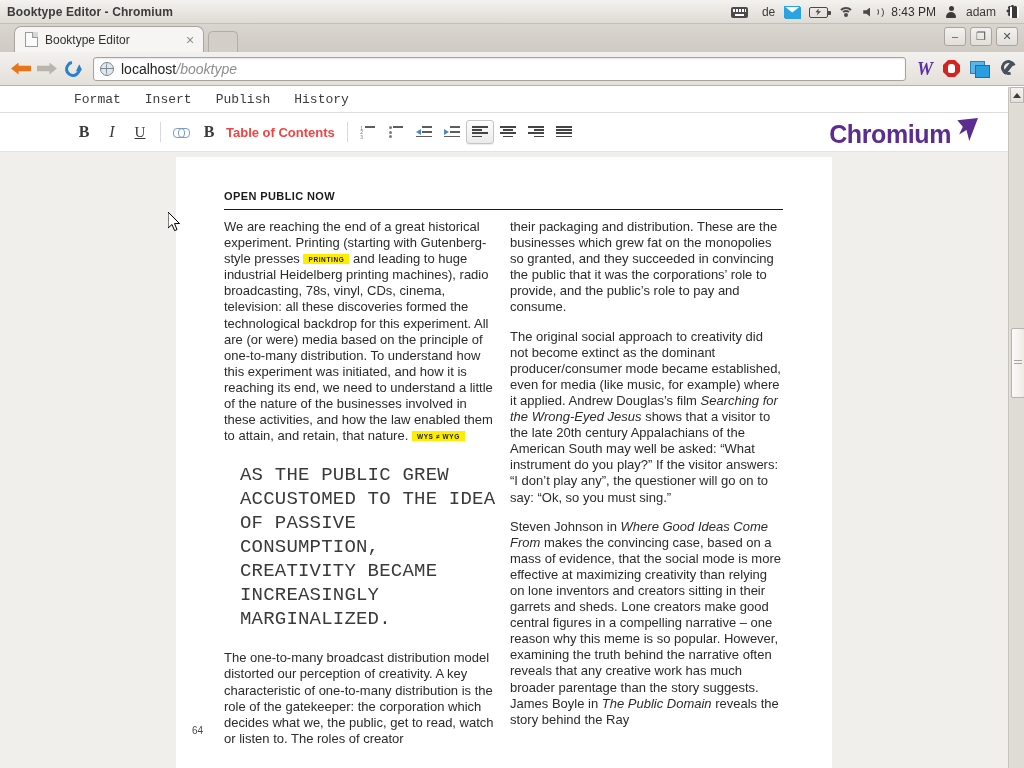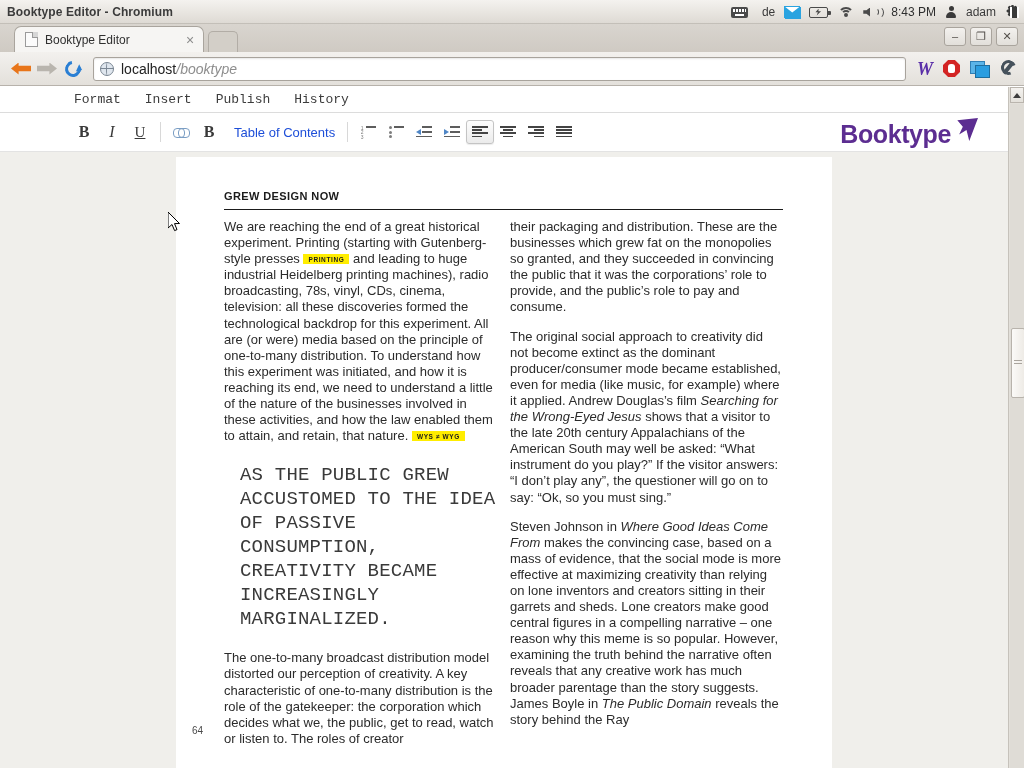--- a/index.html
+++ b/index.html
@@ -307,22 +307,22 @@
     width: 17px; height: 9px; position: relative; display: inline-block;
   }
   .tb-link::before, .tb-link::after {
     content: ""; position: absolute; top: 0; width: 10px; height: 8px;
     border: 1.6px solid #7b9ec4; border-radius: 4px;
   }
   .tb-link::before { left: 0; }
   .tb-link::after { right: 0; }
   .tb-sep { width: 1px; height: 20px; background: #d8d8d8; margin: 0 6px; flex: none; }
   .tb-toc {
-    font-size: 13px; font-weight: normal; color: #1d4ed8;
-    white-space: nowrap; cursor: pointer; margin-left: 11px; margin-right: 6px;
+    font-size: 13px; font-weight: bold; color: #ef4444;
+    white-space: nowrap; cursor: pointer; margin-left: 3px; margin-right: 6px;
   }
   
   .li-ico { width: 15px; height: 12px; position: relative; }
   .li-ico .ln {
     position: absolute; left: 5px; width: 10px; height: 1.6px; background: #5d5d5d;
   }
   .li-ico .ln:nth-of-type(1){ top: 0.5px; }
   .li-ico .ln:nth-of-type(2){ top: 5px; }
   .li-ico .ln:nth-of-type(3){ top: 9.5px; }
   .li-ico .mk {
@@ -623,27 +623,27 @@
       <span class="al-ico just">
         <span class="ln"></span>
           <span class="ln"></span>
           <span class="ln"></span>
           <span class="ln"></span>
       </span>
     </div>
   </div>
 
   <div class="bt-logo">
-    <span class="bt-logo-text">Booktype</span>
+    <span class="bt-logo-text">Chromium</span>
     <span class="bt-logo-arrow"></span>
   </div>
 
   <div class="canvas">
     <div class="page">
-      <div class="pg-head">GREW DESIGN NOW</div>
+      <div class="pg-head">OPEN PUBLIC NOW</div>
 
       <div class="pagenum">64</div>
 
       <div class="cols">
 
         <div class="col col-l">
           <div class="bodytext">
             <p><span>We are reaching the end of a great historical experiment. Printing (starting with Gutenberg-style presses </span><span class="tag">PRINTING</span><span> and leading to huge industrial Heidelberg printing machines), radio broadcasting, 78s, vinyl, CDs, cinema, television: all these discoveries formed the technological backdrop for this experiment. All are (or were) media based on the principle of one-to-many distribution. To understand how this experiment was initiated, and how it is reaching its end, we need to understand a little of the nature of the businesses involved in these activities, and how the law enabled them to attain, and retain, that nature. </span><span class="tag">WYS ≠ WYG</span></p>
           </div>
           <div class="pullquote">AS THE PUBLIC GREW ACCUSTOMED TO THE IDEA OF PASSIVE CONSUMPTION, CREATIVITY BECAME INCREASINGLY MARGINALIZED.</div>

